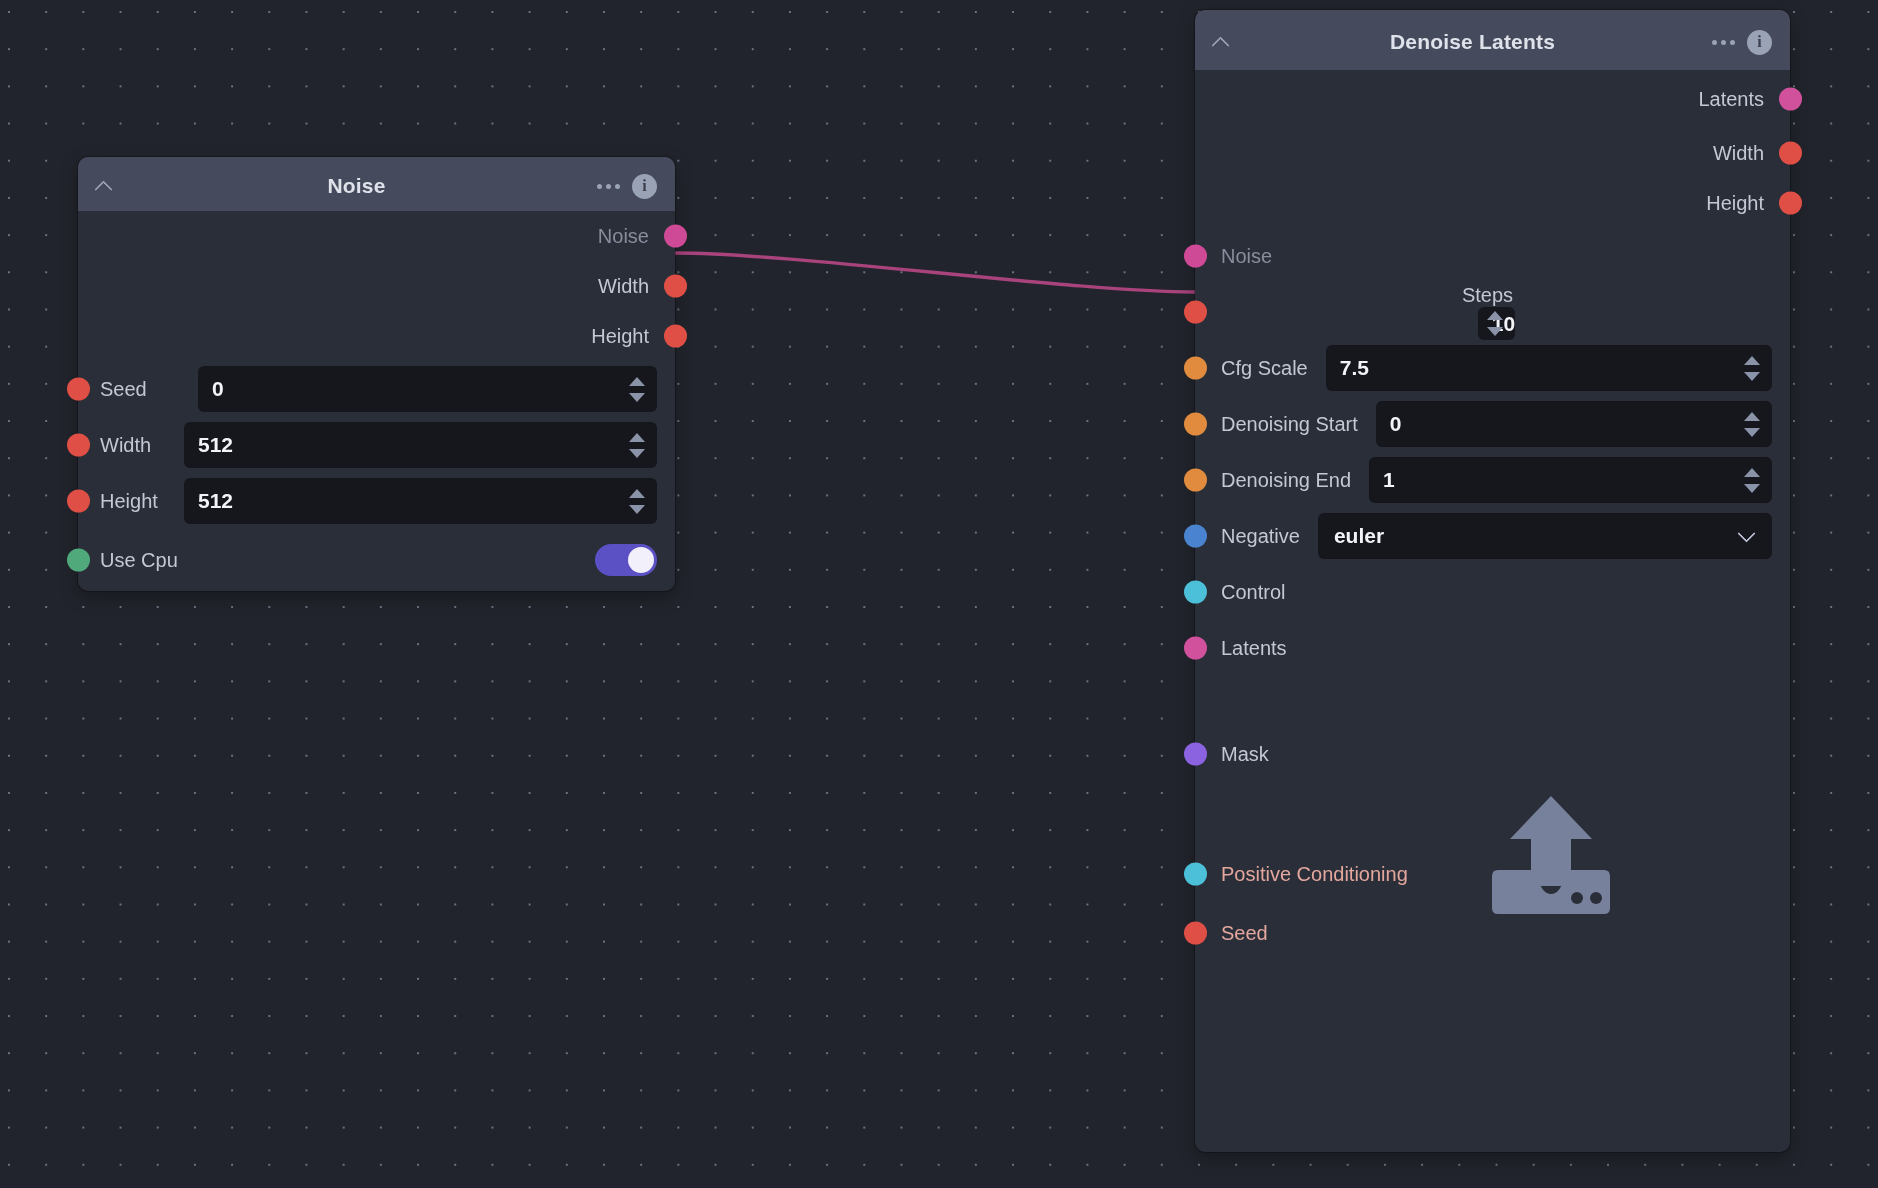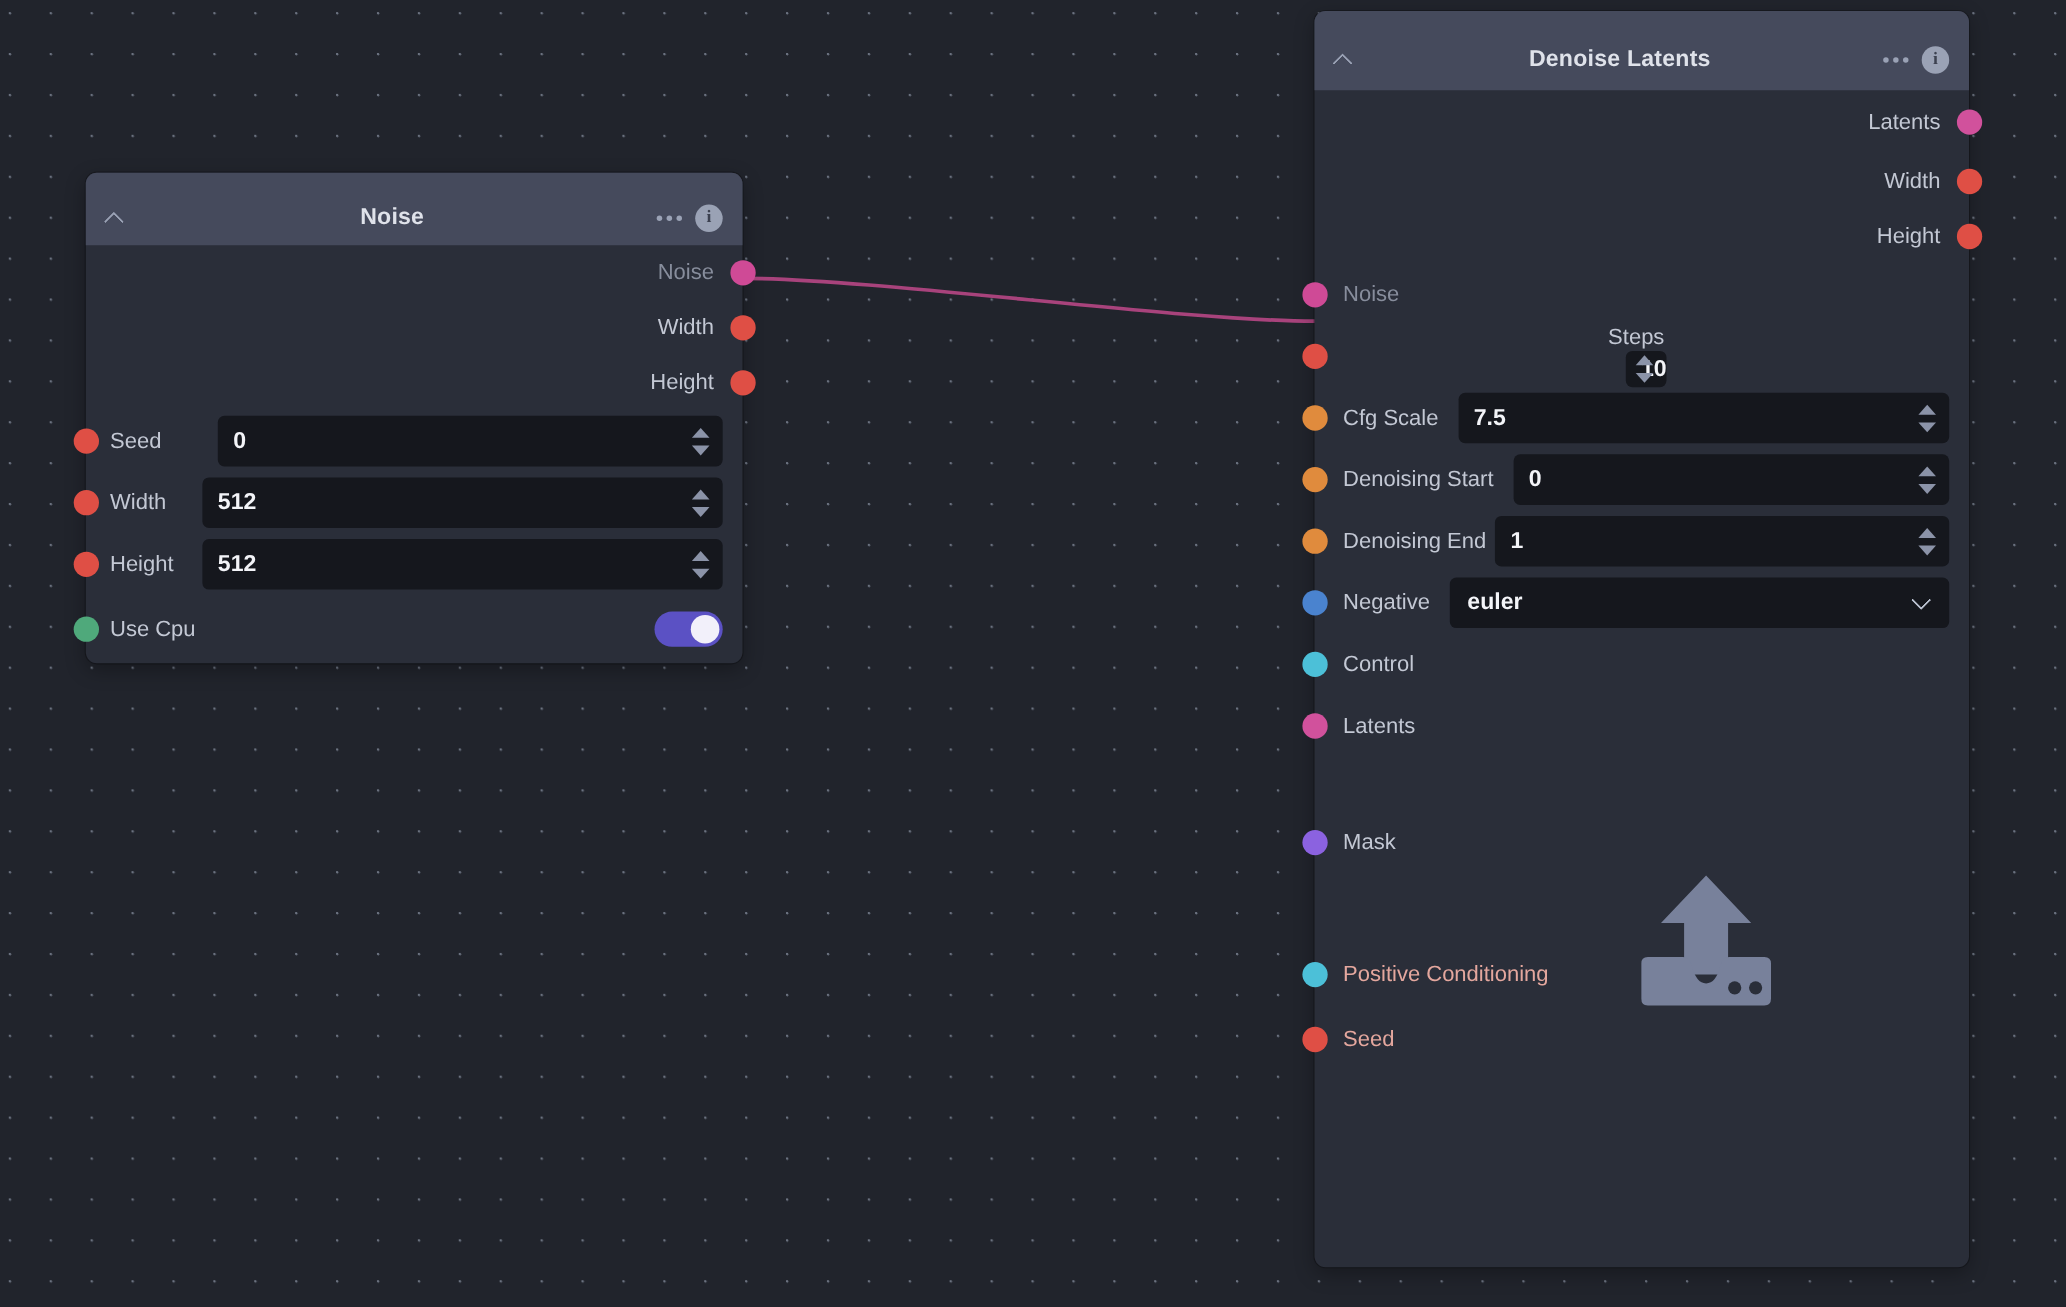--- a/index.html
+++ b/index.html
@@ -30,21 +30,21 @@
     border-radius: 10px;
     background: #2a2e39;
     box-shadow: 0 0 0 1px rgba(0,0,0,0.25), 0 6px 18px rgba(0,0,0,0.30);
   }
   .node-header {
     height: 50px;
     background: #454a5c;
     border-radius: 10px 10px 0 0;
     display: flex;
     align-items: center;
-    padding: 16px 18px 0 16px;
+    padding: 4px 18px 0 16px;
     position: relative;
   }
   .node-title {
     flex: 1;
     text-align: center;
     color: #dfe2ea;
     font-size: 21px;
     font-weight: bold;
     letter-spacing: .2px;
   }
@@ -348,21 +348,21 @@
           <span class="val">0</span>
           <div class="spin">
             <div class="up"></div>
             <div class="dn"></div>
           </div>
         </div>
       </div>
 
       <div class="row" style="padding:0 18px 0 26px; height:56px;">
         <span class="sock in" style="background:#e08b3d;"></span>
-        <span class="label" style="margin-right:8px;">Denoising End</span>
+        <span class="label" style="margin-right:18px;">Denoising End</span>
         <div class="numfield">
           <span class="val">1</span>
           <div class="spin">
             <div class="up"></div>
             <div class="dn"></div>
           </div>
         </div>
       </div>
 
       <div class="row" style="padding:0 18px 0 26px; height:56px;">

